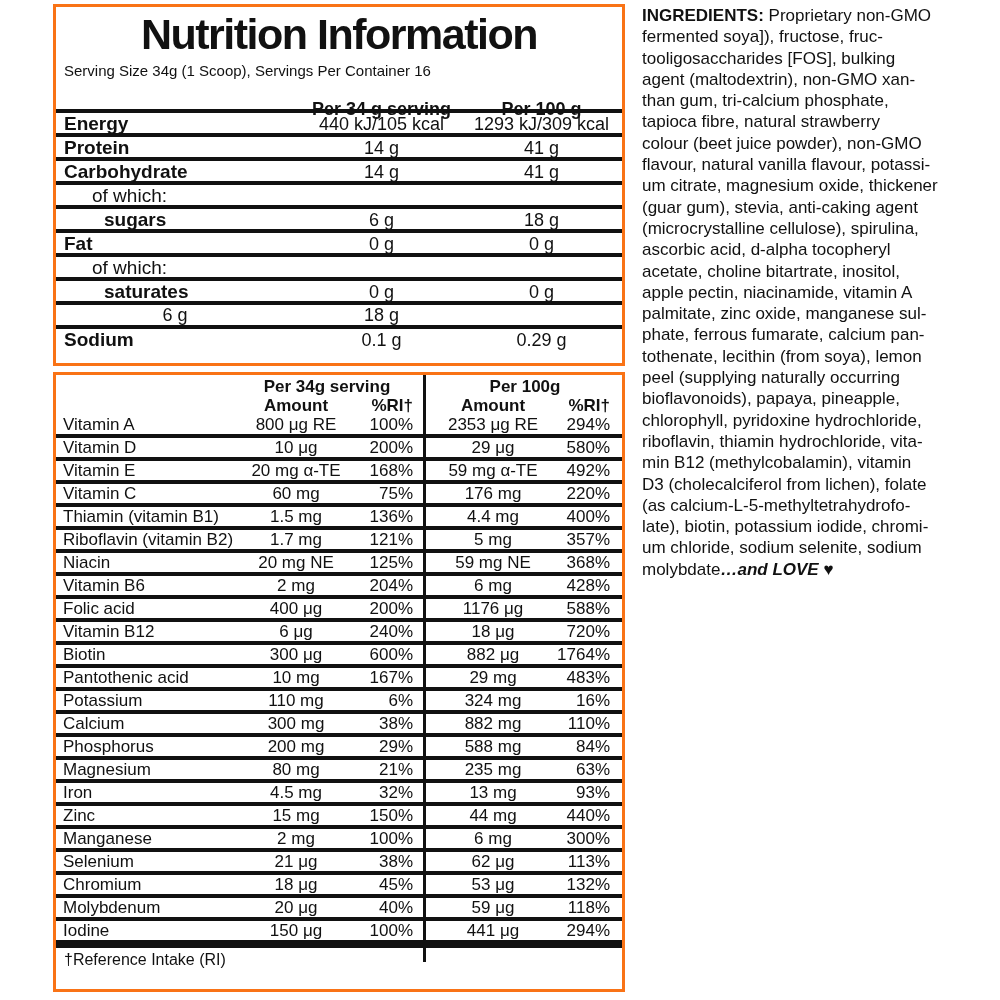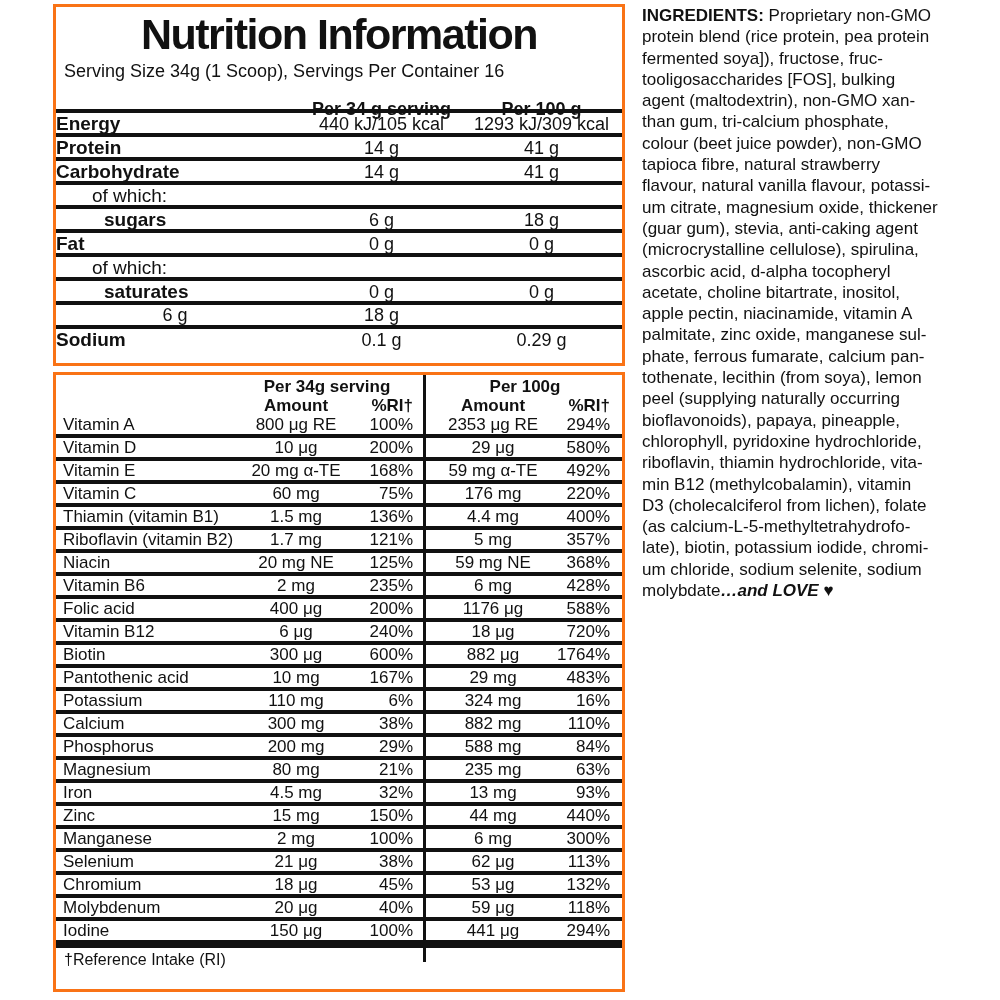--- a/index.html
+++ b/index.html
@@ -5,25 +5,25 @@
   * { margin:0; padding:0; box-sizing:border-box; }
   html,body { width:1000px; height:1000px; background:#fff; }
   body { font-family:"Liberation Sans","DejaVu Sans",sans-serif; color:#111; position:relative; }
 
   .panel { position:absolute; border:3px solid #f97316; background:#fff; }
   #panel1 { left:53px; top:4px; width:572px; height:362px; }
   #panel2 { left:53px; top:372px; width:572px; height:620px; }
 
   
   #p1-title { font-size:43px; font-weight:bold; letter-spacing:-1.5px; text-align:center; line-height:50px; margin-top:2px; white-space:nowrap; }
-  #p1-serving { font-size:18px; line-height:24px; padding-left:8px; white-space:nowrap; }
+  #p1-serving { font-size:15px; line-height:24px; padding-left:8px; white-space:nowrap; }
   .p1row { display:grid; grid-template-columns:1fr 175px 145px 8px; align-items:center; height:20px; }
   .p1head { font-weight:bold; font-size:19px; height:26px; }
   .p1head .v { text-align:center;margin-top:16px; }
-  .p1row .lbl { font-size:19px; font-weight:bold; white-space:nowrap; }
+  .p1row .lbl { font-size:19px; font-weight:bold; padding-left:8px; white-space:nowrap; }
   .p1row .lbl.ofwhich { font-weight:normal; padding-left:36px; }
   .p1row .lbl.sub { padding-left:48px; }
   .p1row .v { font-size:18px; text-align:center; white-space:nowrap; }
   .dbl { height:1px; border-top:2px solid #111; border-bottom:2px solid #111; }
 
   
   #panel2 { position:absolute; }
   .p2grid { display:grid; grid-template-columns:185px 110px 62px 12px 15px 106px 64px 12px; align-items:center; }
   .p2row { height:19px; font-size:17px; }
   .p2row .nm { padding-left:7px; white-space:nowrap; }
@@ -216,21 +216,21 @@
         <div></div>
         <div></div>
         <div class="c">59 mg NE</div>
         <div class="r">368%</div>
         <div></div>
       </div>
       <div class="dbl"></div>
       <div class="p2grid p2row">
         <div class="nm">Vitamin B6</div>
         <div class="c">2 mg</div>
-        <div class="r">235%</div>
+        <div class="r">204%</div>
         <div></div>
         <div></div>
         <div class="c">6 mg</div>
         <div class="r">428%</div>
         <div></div>
       </div>
       <div class="dbl"></div>
       <div class="p2grid p2row">
         <div class="nm">Folic acid</div>
         <div class="c">400 μg</div>
@@ -400,27 +400,26 @@
   <div class="dbl"></div>
   <div id="p2-footnote">†Reference Intake (RI)</div>
 </section>
 
 <aside id="ingredients">
   <div class="ing-line">
     <span class="ing-label">INGREDIENTS:</span>
     <span>Proprietary non-GMO</span>
   </div>
   <div id="ing-lines">
-      <div class="ing-line">protein blend (rice protein, pea protein</div>
       <div class="ing-line">fermented soya]), fructose, fruc-</div>
       <div class="ing-line">tooligosaccharides [FOS], bulking</div>
       <div class="ing-line">agent (maltodextrin), non-GMO xan-</div>
       <div class="ing-line">than gum, tri-calcium phosphate,</div>
+      <div class="ing-line">tapioca fibre, natural strawberry</div>
       <div class="ing-line">colour (beet juice powder), non-GMO</div>
-      <div class="ing-line">tapioca fibre, natural strawberry</div>
       <div class="ing-line">flavour, natural vanilla flavour, potassi-</div>
       <div class="ing-line">um citrate, magnesium oxide, thickener</div>
       <div class="ing-line">(guar gum), stevia, anti-caking agent</div>
       <div class="ing-line">(microcrystalline cellulose), spirulina,</div>
       <div class="ing-line">ascorbic acid, d-alpha tocopheryl</div>
       <div class="ing-line">acetate, choline bitartrate, inositol,</div>
       <div class="ing-line">apple pectin, niacinamide, vitamin A</div>
       <div class="ing-line">palmitate, zinc oxide, manganese sul-</div>
       <div class="ing-line">phate, ferrous fumarate, calcium pan-</div>
       <div class="ing-line">tothenate, lecithin (from soya), lemon</div>

